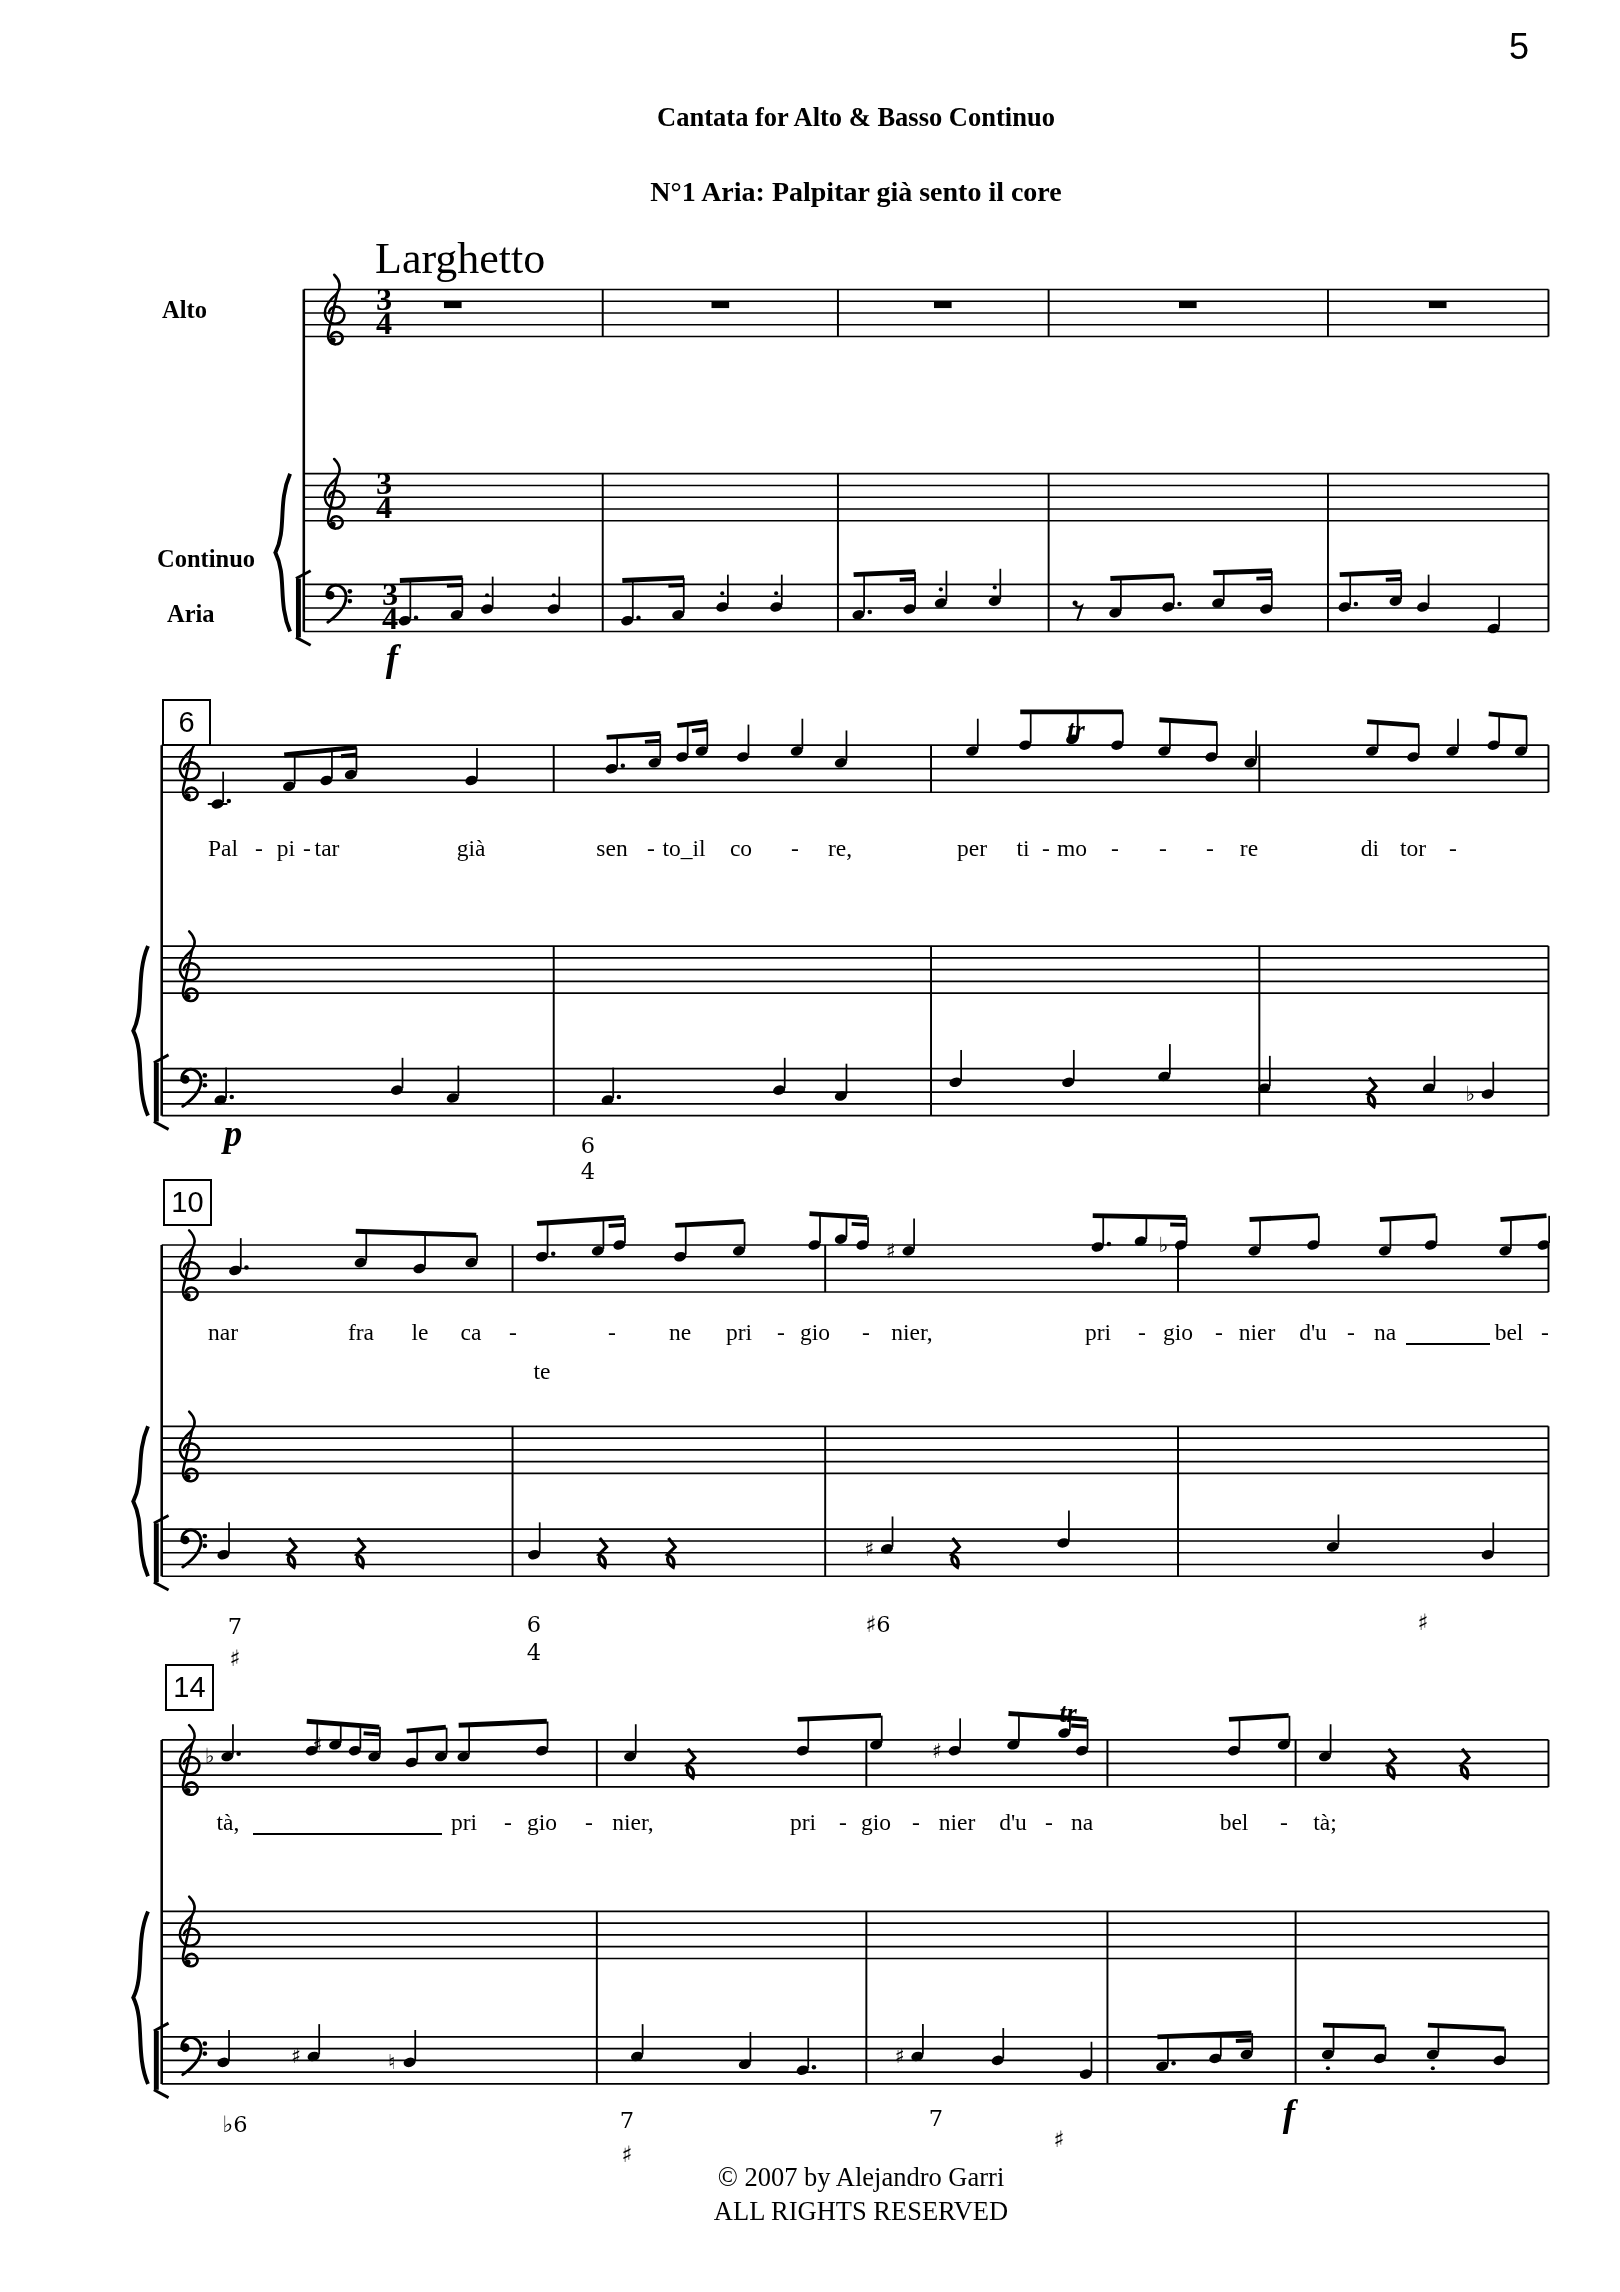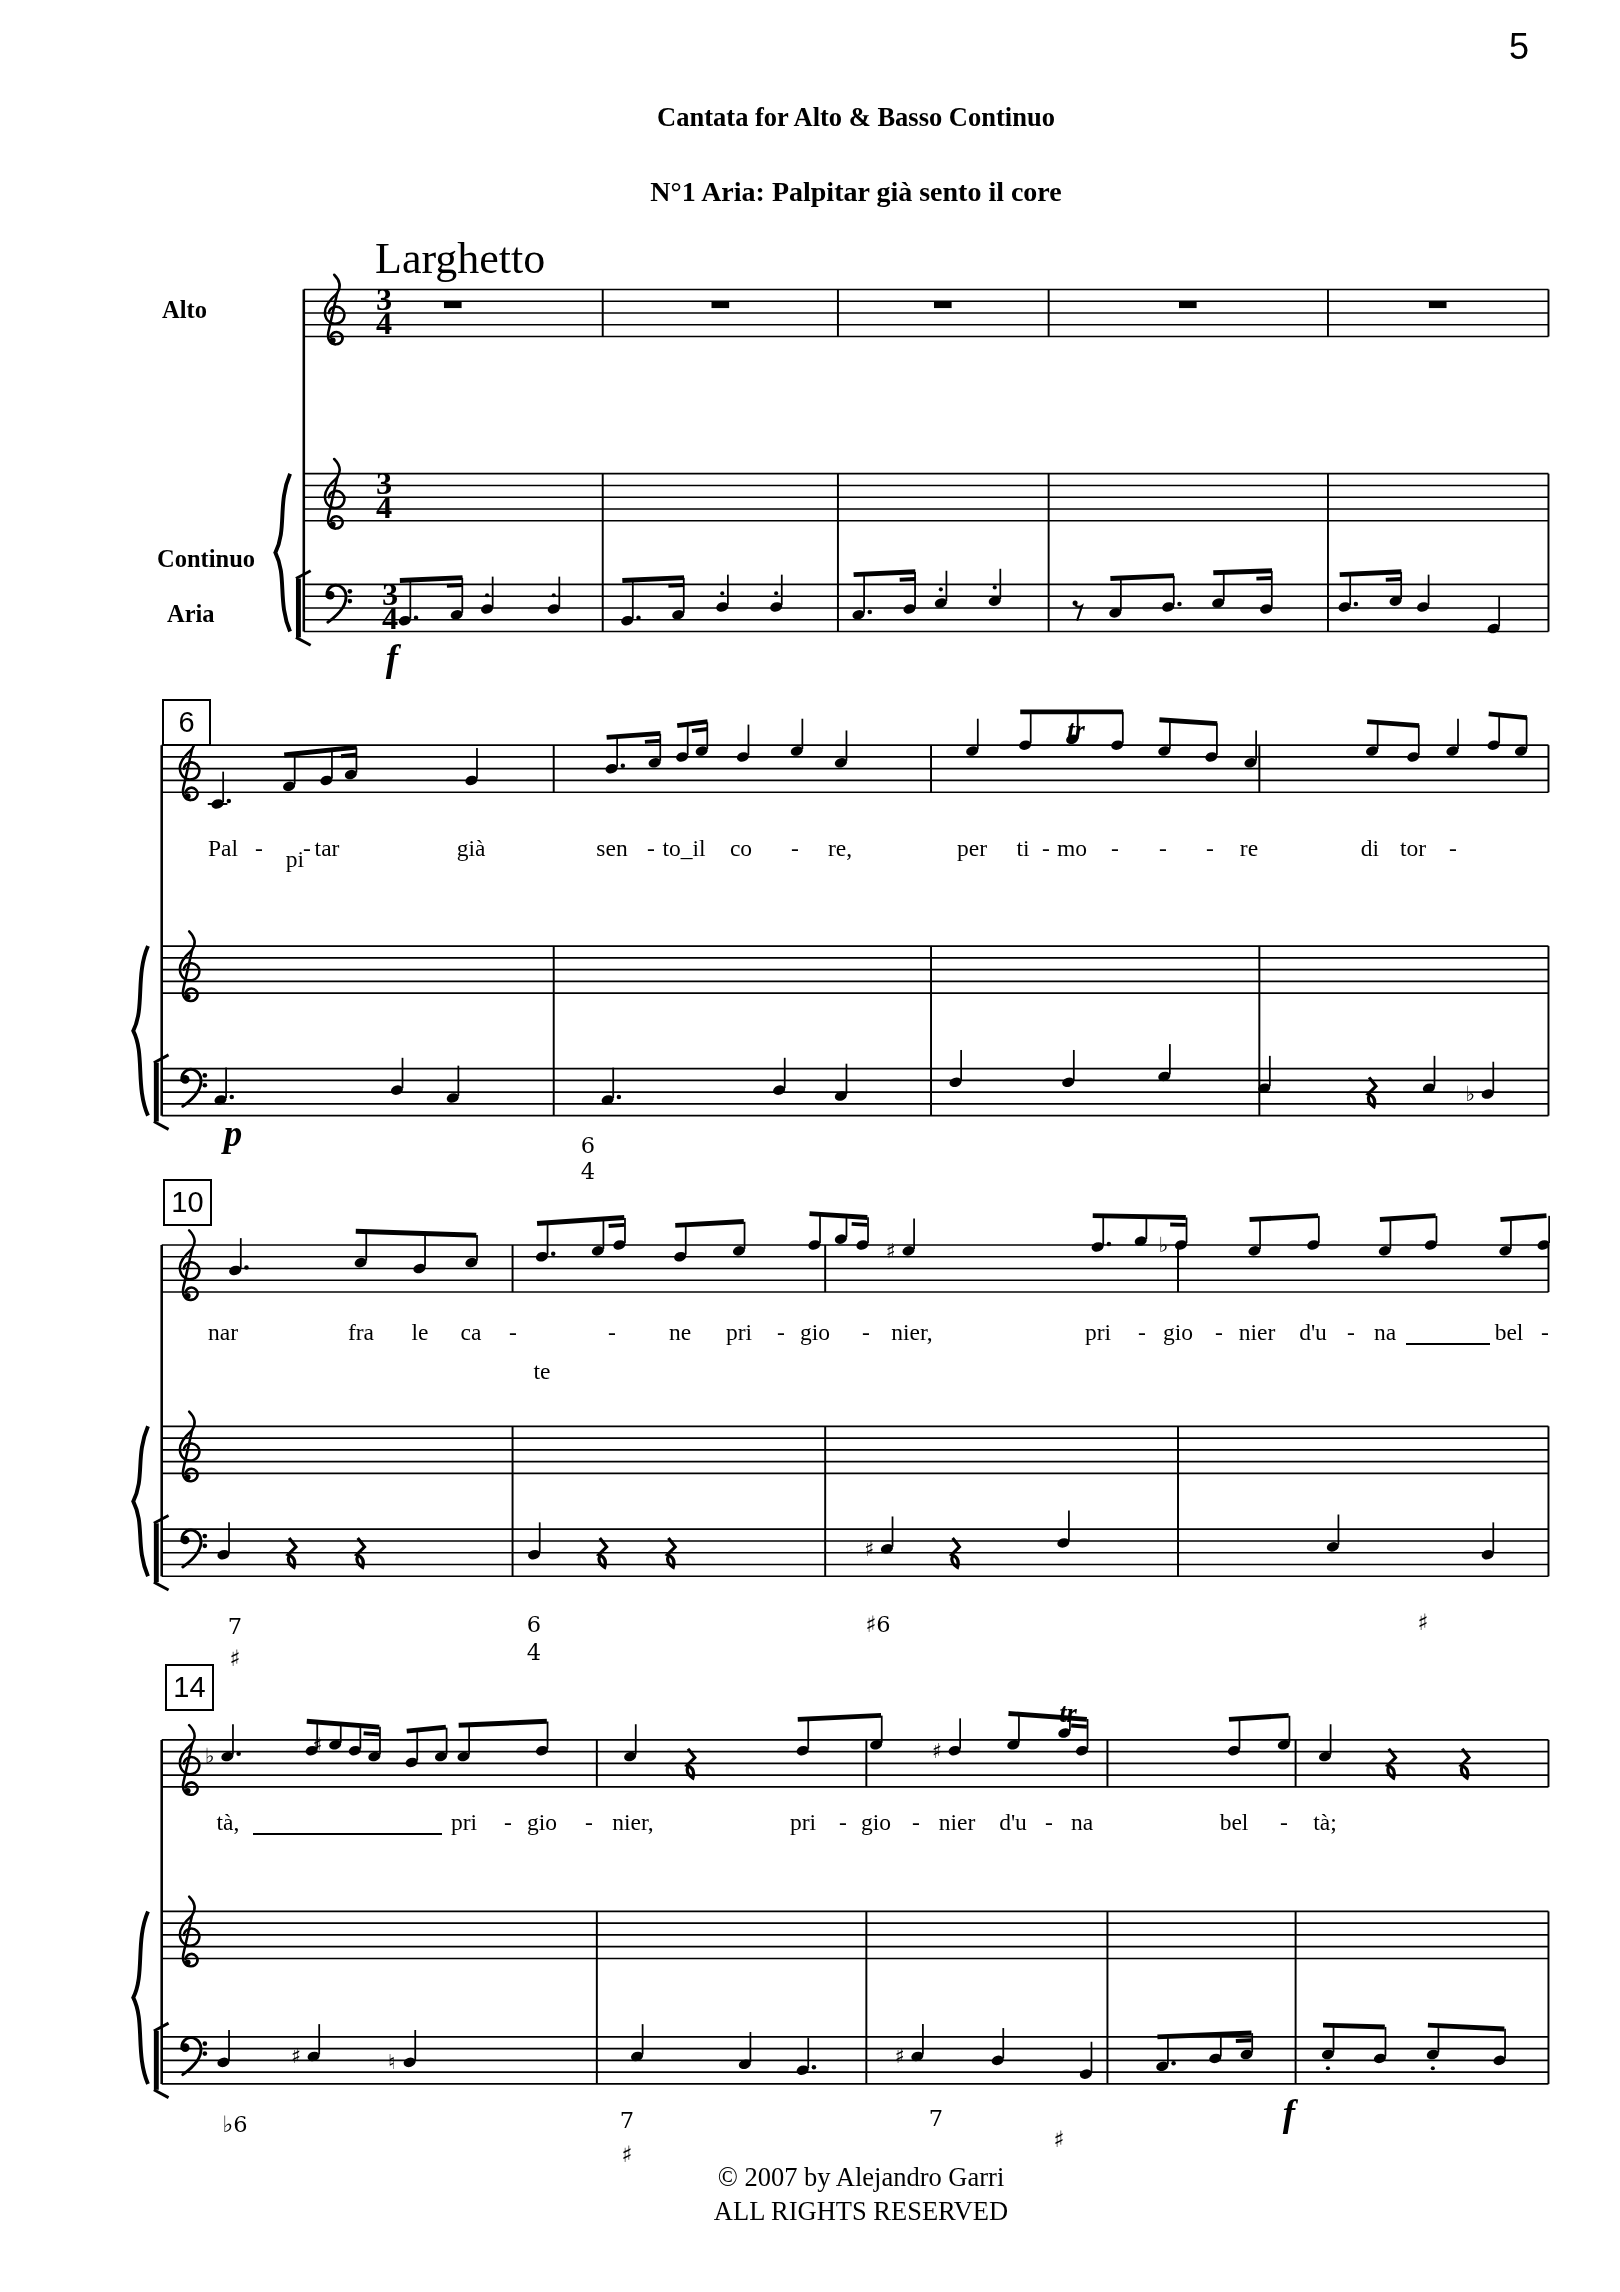--- a/index.html
+++ b/index.html
@@ -564,21 +564,21 @@
   <div class="abs ilabel" style="left:167px;top:600px;">Aria</div>
 
   <div id="mnums">
       <div class="mbox" style="left: 162px; top: 699px;">6</div>
       <div class="mbox" style="left: 163px; top: 1179px;">10</div>
       <div class="mbox" style="left: 165px; top: 1664px;">14</div>
     </div>
   <div id="lyr1">
       <span class="lyr" style="left: 223px; top: 835px;">Pal</span>
       <span class="lyr" style="left: 259px; top: 835px;">-</span>
-      <span class="lyr" style="left: 295px; top: 835px; margin-top: 11px;">pi</span>
+      <span class="lyr" style="left: 286px; top: 835px;">pi</span>
       <span class="lyr" style="left: 307px; top: 835px;">-</span>
       <span class="lyr" style="left: 327px; top: 835px;">tar</span>
       <span class="lyr" style="left: 471px; top: 835px;">già</span>
       <span class="lyr" style="left: 612px; top: 835px;">sen</span>
       <span class="lyr" style="left: 651px; top: 835px;">-</span>
       <span class="lyr" style="left: 684px; top: 835px;">to_il</span>
       <span class="lyr" style="left: 741px; top: 835px;">co</span>
       <span class="lyr" style="left: 795px; top: 835px;">-</span>
       <span class="lyr" style="left: 840px; top: 835px;">re,</span>
       <span class="lyr" style="left: 972px; top: 835px;">per</span>

